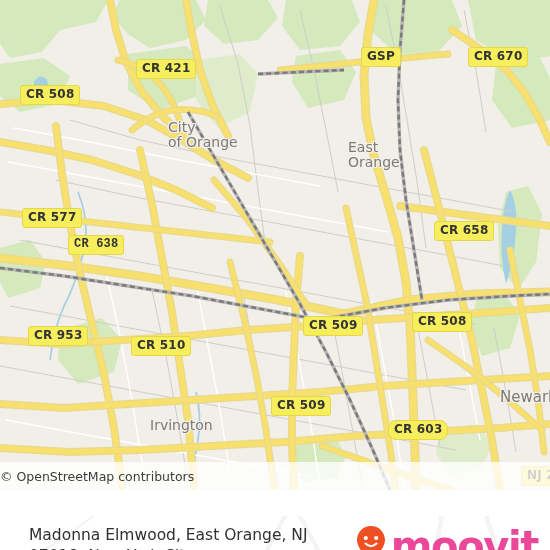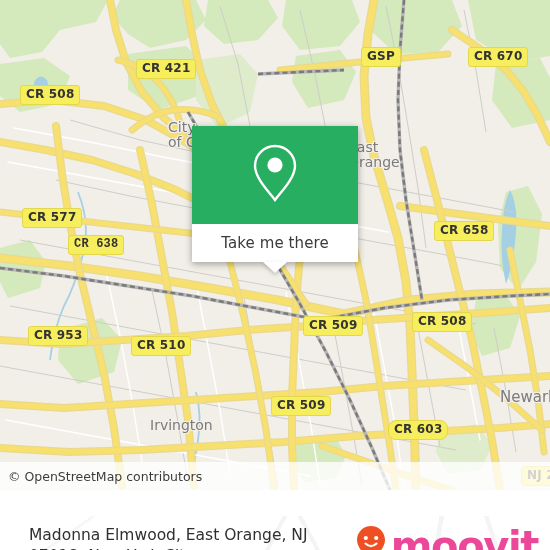--- a/index.html
+++ b/index.html
@@ -118,21 +118,21 @@
   #attribution {
     position: absolute;
     left: 0;
     bottom: 0;
     width: 550px;
     height: 28px;
     background: rgba(255,255,255,0.78);
     display: flex;
     align-items: center;
     box-sizing: border-box;
-    padding-left: 8px;
+    padding-left: 0;
   }
   #attribution-text {
     color: #3c3c3c;
     font-family: "DejaVu Sans", sans-serif;
     font-size: 12.5px;
   }
 
   
   #bottombar {
     position: absolute;
@@ -356,34 +356,20 @@
     <div class="shield" style="left:68px;  top:235px;font-family:Liberation Mono, monospace;">CR 638</div>
     <div class="shield" style="left:434px; top:221px;">CR 658</div>
     <div class="shield" style="left:28px;  top:326px;">CR 953</div>
     <div class="shield" style="left:131px; top:336px;">CR 510</div>
     <div class="shield" style="left:303px; top:316px;">CR 509</div>
     <div class="shield" style="left:412px; top:312px;">CR 508</div>
     <div class="shield" style="left:271px; top:396px;">CR 509</div>
     <div class="shield" style="left:388px; top:420px;border-radius:8px;">CR 603</div>
     <div class="shield" style="left:521px; top:466px;">NJ 2</div>
 
-    <div id="popup">
-      <div id="popup-header">
-        <span>
-          <svg width="52" height="62" viewBox="0 0 52 62" aria-hidden="true">
-            <path d="M26 4 C15 4 6 13 6 24 C6 36 20 50 26 58 C32 50 46 36 46 24 C46 13 37 4 26 4 Z" fill="none" stroke="#ffffff" stroke-width="2.4"></path>
-            <circle cx="26" cy="23" r="7.6" fill="#ffffff"></circle>
-          </svg>
-        </span>
-      </div>
-      <div id="popup-footer">
-        <span id="popup-footer-label">Take me there</span>
-      </div>
-      <div id="popup-tail"></div>
-    </div>
 
     <div id="attribution">
       <span id="attribution-text">© OpenStreetMap contributors</span>
     </div>
   </div>
 
   <div id="bottombar">
     <div id="address">Madonna Elmwood, East Orange, NJ 07018, New York City</div>
 
     <div id="brand">

